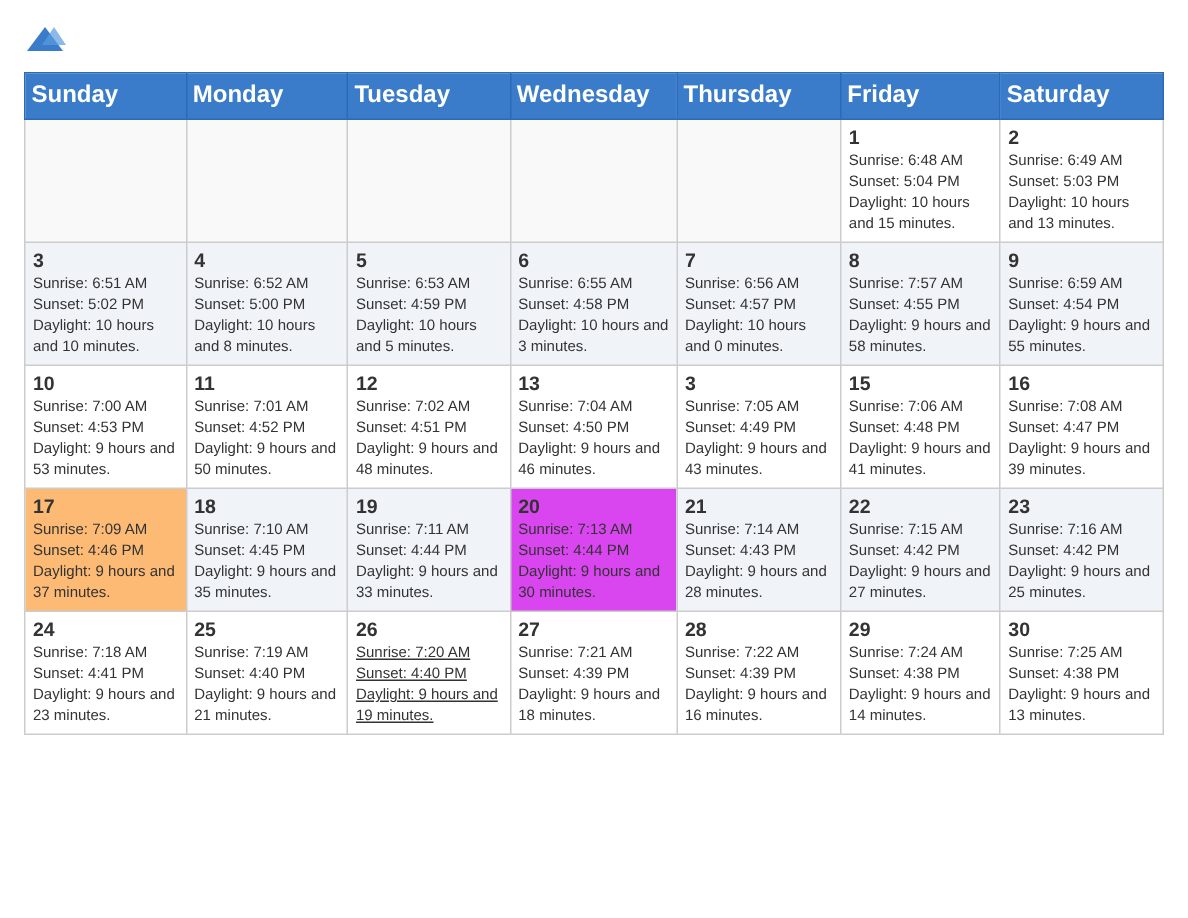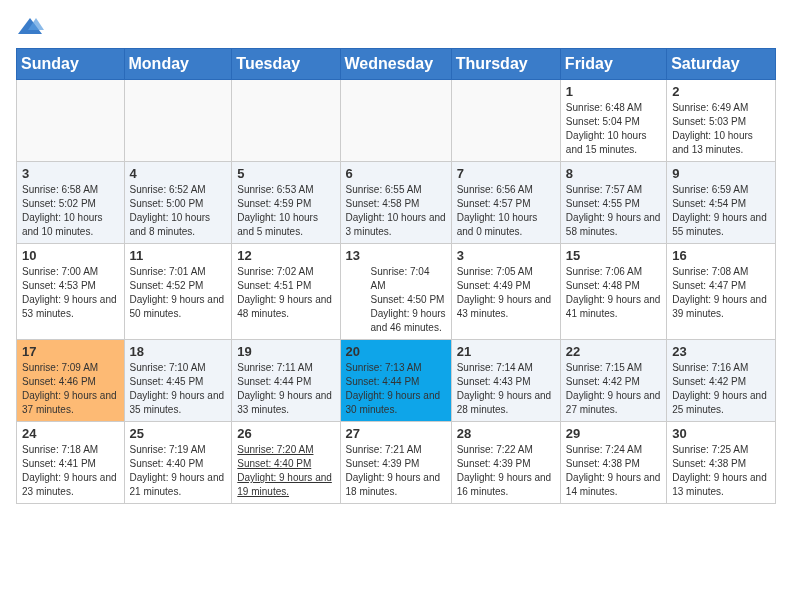--- a/index.html
+++ b/index.html
@@ -125,21 +125,21 @@
         <td>
           <span class="day-number">2</span>
           <div class="cell-text" style="white-space: pre-line;">Sunrise: 6:49 AM
 Sunset: 5:03 PM
 Daylight: 10 hours and 13 minutes.</div>
         </td>
       </tr>
       <tr>
         <td style="background: rgb(240, 244, 249);">
           <span class="day-number">3</span>
-          <div class="cell-text" style="white-space: pre-line;">Sunrise: 6:58 AM
+          <div class="cell-text" style="white-space: pre-line;">Sunrise: 6:51 AM
 Sunset: 5:02 PM
 Daylight: 10 hours and 10 minutes.</div>
         </td>
         <td style="background: rgb(240, 244, 249);">
           <span class="day-number">4</span>
           <div class="cell-text" style="white-space: pre-line;">Sunrise: 6:52 AM
 Sunset: 5:00 PM
 Daylight: 10 hours and 8 minutes.</div>
         </td>
         <td style="background: rgb(240, 244, 249);">
@@ -187,21 +187,21 @@
 Daylight: 9 hours and 50 minutes.</div>
         </td>
         <td>
           <span class="day-number">12</span>
           <div class="cell-text" style="white-space: pre-line;">Sunrise: 7:02 AM
 Sunset: 4:51 PM
 Daylight: 9 hours and 48 minutes.</div>
         </td>
         <td>
           <span class="day-number">13</span>
-          <div class="cell-text" style="white-space: pre-line; margin-left: 25px;">Sunrise: 7:04 AM
+          <div class="cell-text" style="white-space: pre-line;">Sunrise: 7:04 AM
 Sunset: 4:50 PM
 Daylight: 9 hours and 46 minutes.</div>
         </td>
         <td>
           <span class="day-number">3</span>
           <div class="cell-text" style="white-space: pre-line;">Sunrise: 7:05 AM
 Sunset: 4:49 PM
 Daylight: 9 hours and 43 minutes.</div>
         </td>
         <td>
@@ -229,21 +229,21 @@
           <div class="cell-text" style="white-space: pre-line;">Sunrise: 7:10 AM
 Sunset: 4:45 PM
 Daylight: 9 hours and 35 minutes.</div>
         </td>
         <td style="background: rgb(240, 244, 249);">
           <span class="day-number">19</span>
           <div class="cell-text" style="white-space: pre-line;">Sunrise: 7:11 AM
 Sunset: 4:44 PM
 Daylight: 9 hours and 33 minutes.</div>
         </td>
-        <td style="background: #0ea5e9;">
+        <td style="background: #d946ef;">
           <span class="day-number">20</span>
           <div class="cell-text" style="white-space: pre-line;">Sunrise: 7:13 AM
 Sunset: 4:44 PM
 Daylight: 9 hours and 30 minutes.</div>
         </td>
         <td style="background: rgb(240, 244, 249);">
           <span class="day-number">21</span>
           <div class="cell-text" style="white-space: pre-line;">Sunrise: 7:14 AM
 Sunset: 4:43 PM
 Daylight: 9 hours and 28 minutes.</div>

